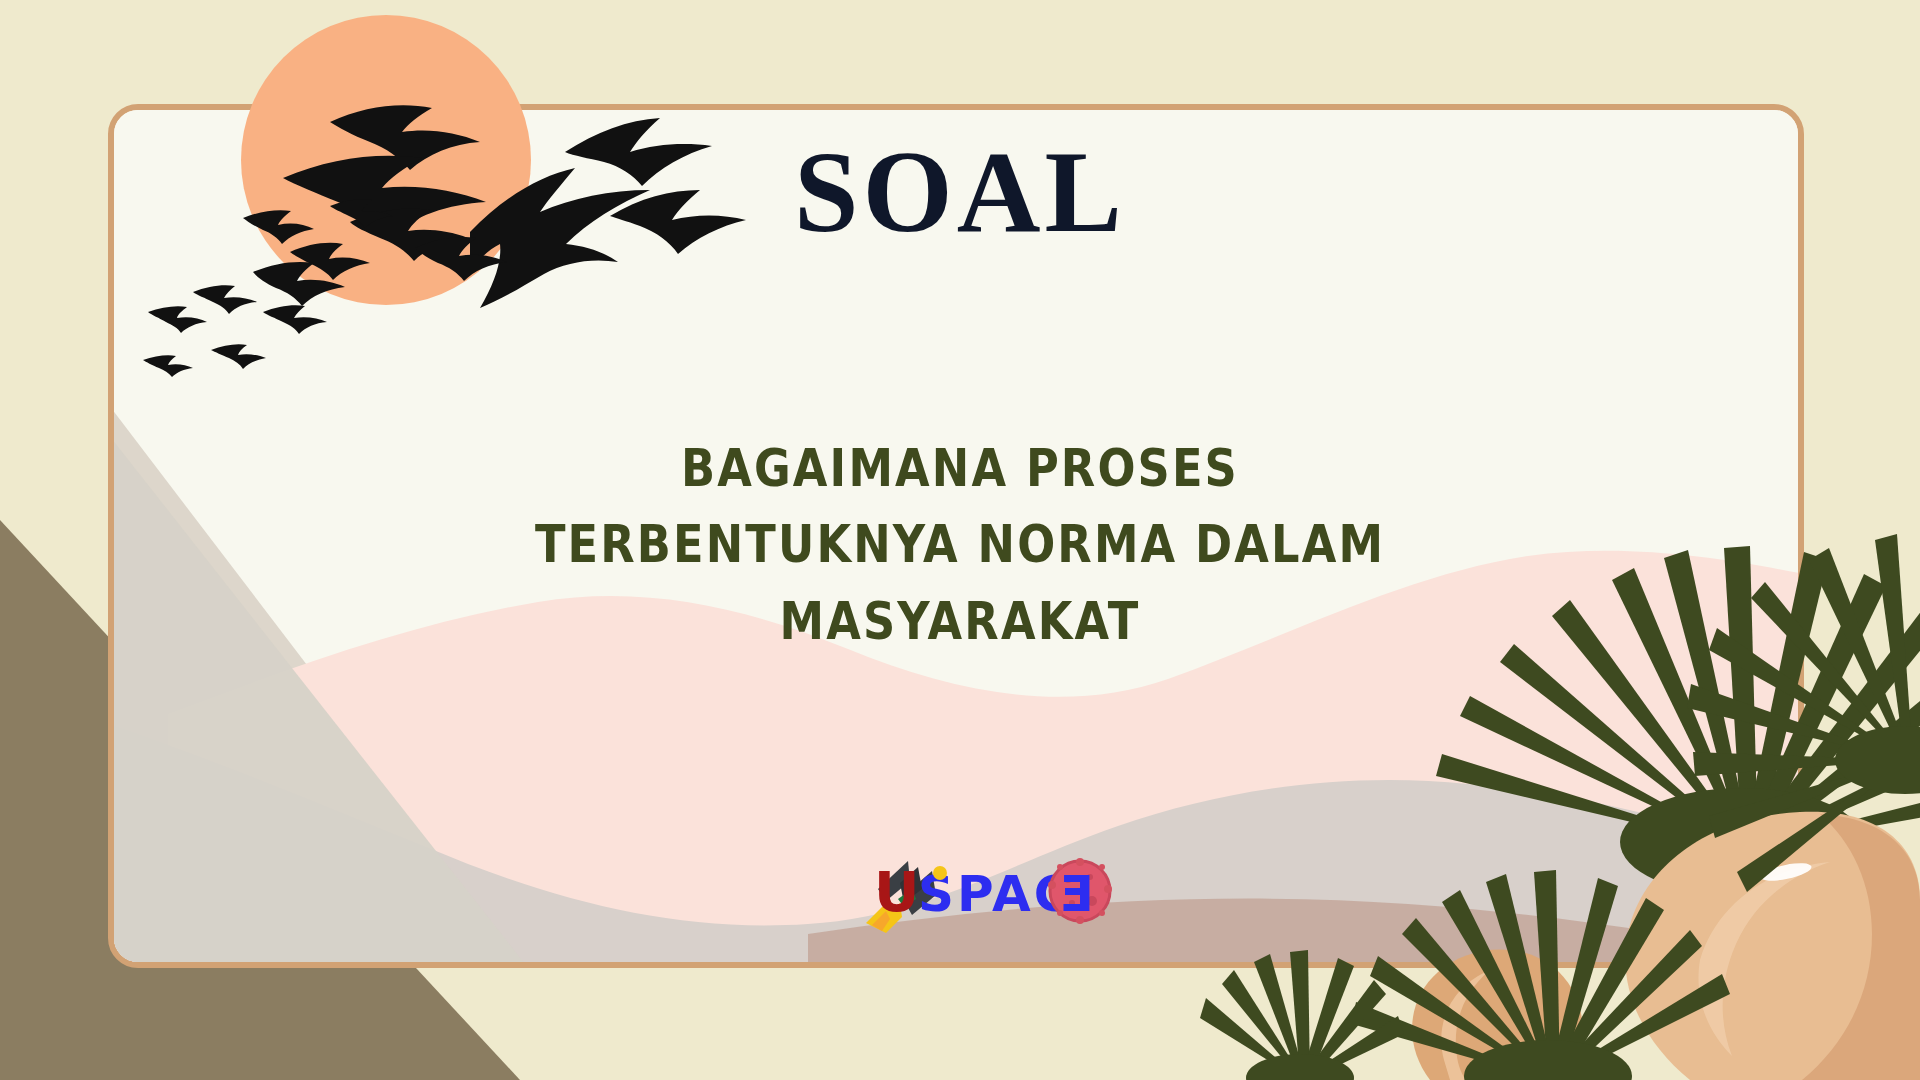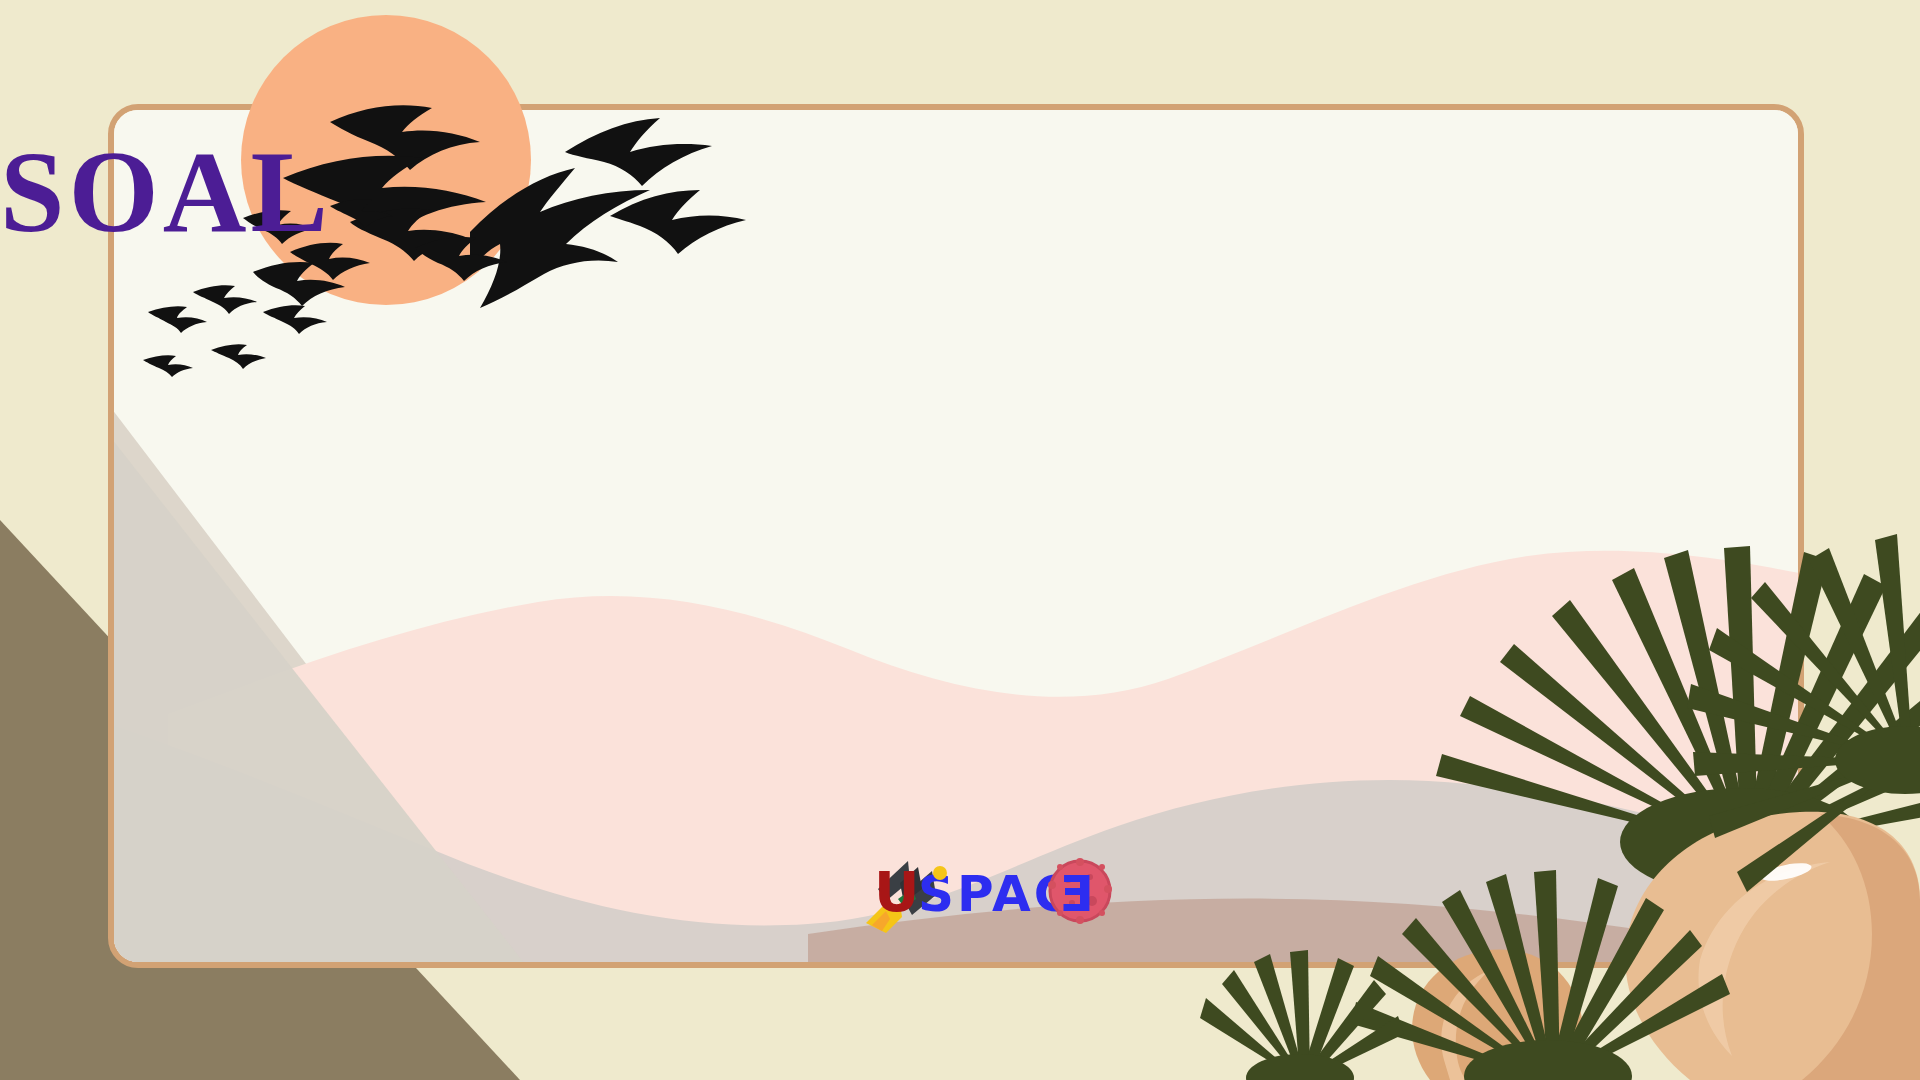--- a/index.html
+++ b/index.html
@@ -24,25 +24,26 @@
     overflow:hidden;
   }
   #card-inner-art{position:absolute;inset:-6px;width:1696px;height:864px;}
 
   
   #fg-art{position:absolute;inset:0;width:1920px;height:1080px;pointer-events:none;}
 
   
   #title{
     position:absolute;left:0;right:0;top:134px;
+    text-align:center;
     font-family:"Liberation Serif","DejaVu Serif",serif;
     font-weight:700;
     font-size:116px;
     letter-spacing:4px;
-    color:#4c1d95;
+    color:#0f172a;
     line-height:1;
     z-index:40;
   }
   #question{
     position:absolute;left:50%;transform:translateX(-50%);
     top:430px;width:1180px;
     text-align:center;
     z-index:40;
   }
   .qline{
@@ -237,20 +238,25 @@
           <path d="M0,0 L74,-100 L86,-86 L10,0 Z"></path>
           <path d="M0,0 L98,-64 L104,-46 L8,0 Z"></path>
           <ellipse cx="0" cy="-2" rx="54" ry="24"></ellipse>
         </g>
       </g>
     </g>
   </svg>
 
   <div id="title">SOAL</div>
 
+  <div id="question">
+    <div class="qline">BAGAIMANA PROSES</div>
+    <div class="qline">TERBENTUKNYA NORMA DALAM</div>
+    <div class="qline">MASYARAKAT</div>
+  </div>
 
   <svg id="logo" viewBox="0 0 300 90">
 
     <g>
       <path d="M22,44 L52,16 L54,36 L30,56 Z" fill="#3a3f44"></path>
       <path d="M46,52 L76,26 L80,50 L56,70 Z" fill="#3a3f44"></path>
       <path d="M44,38 L62,22 L66,44 L48,58 Z" fill="#2f3337"></path>
       <path d="M10,78 L30,58 L36,66 L44,58 L46,72 L30,88 Z" fill="#f5c518"></path>
       <path d="M16,80 L30,66 L34,74 L26,86 Z" fill="#f7a72b"></path>
       <path d="M42,54 L56,44 L60,54 L48,62 Z" fill="#1c7a3c"></path>

